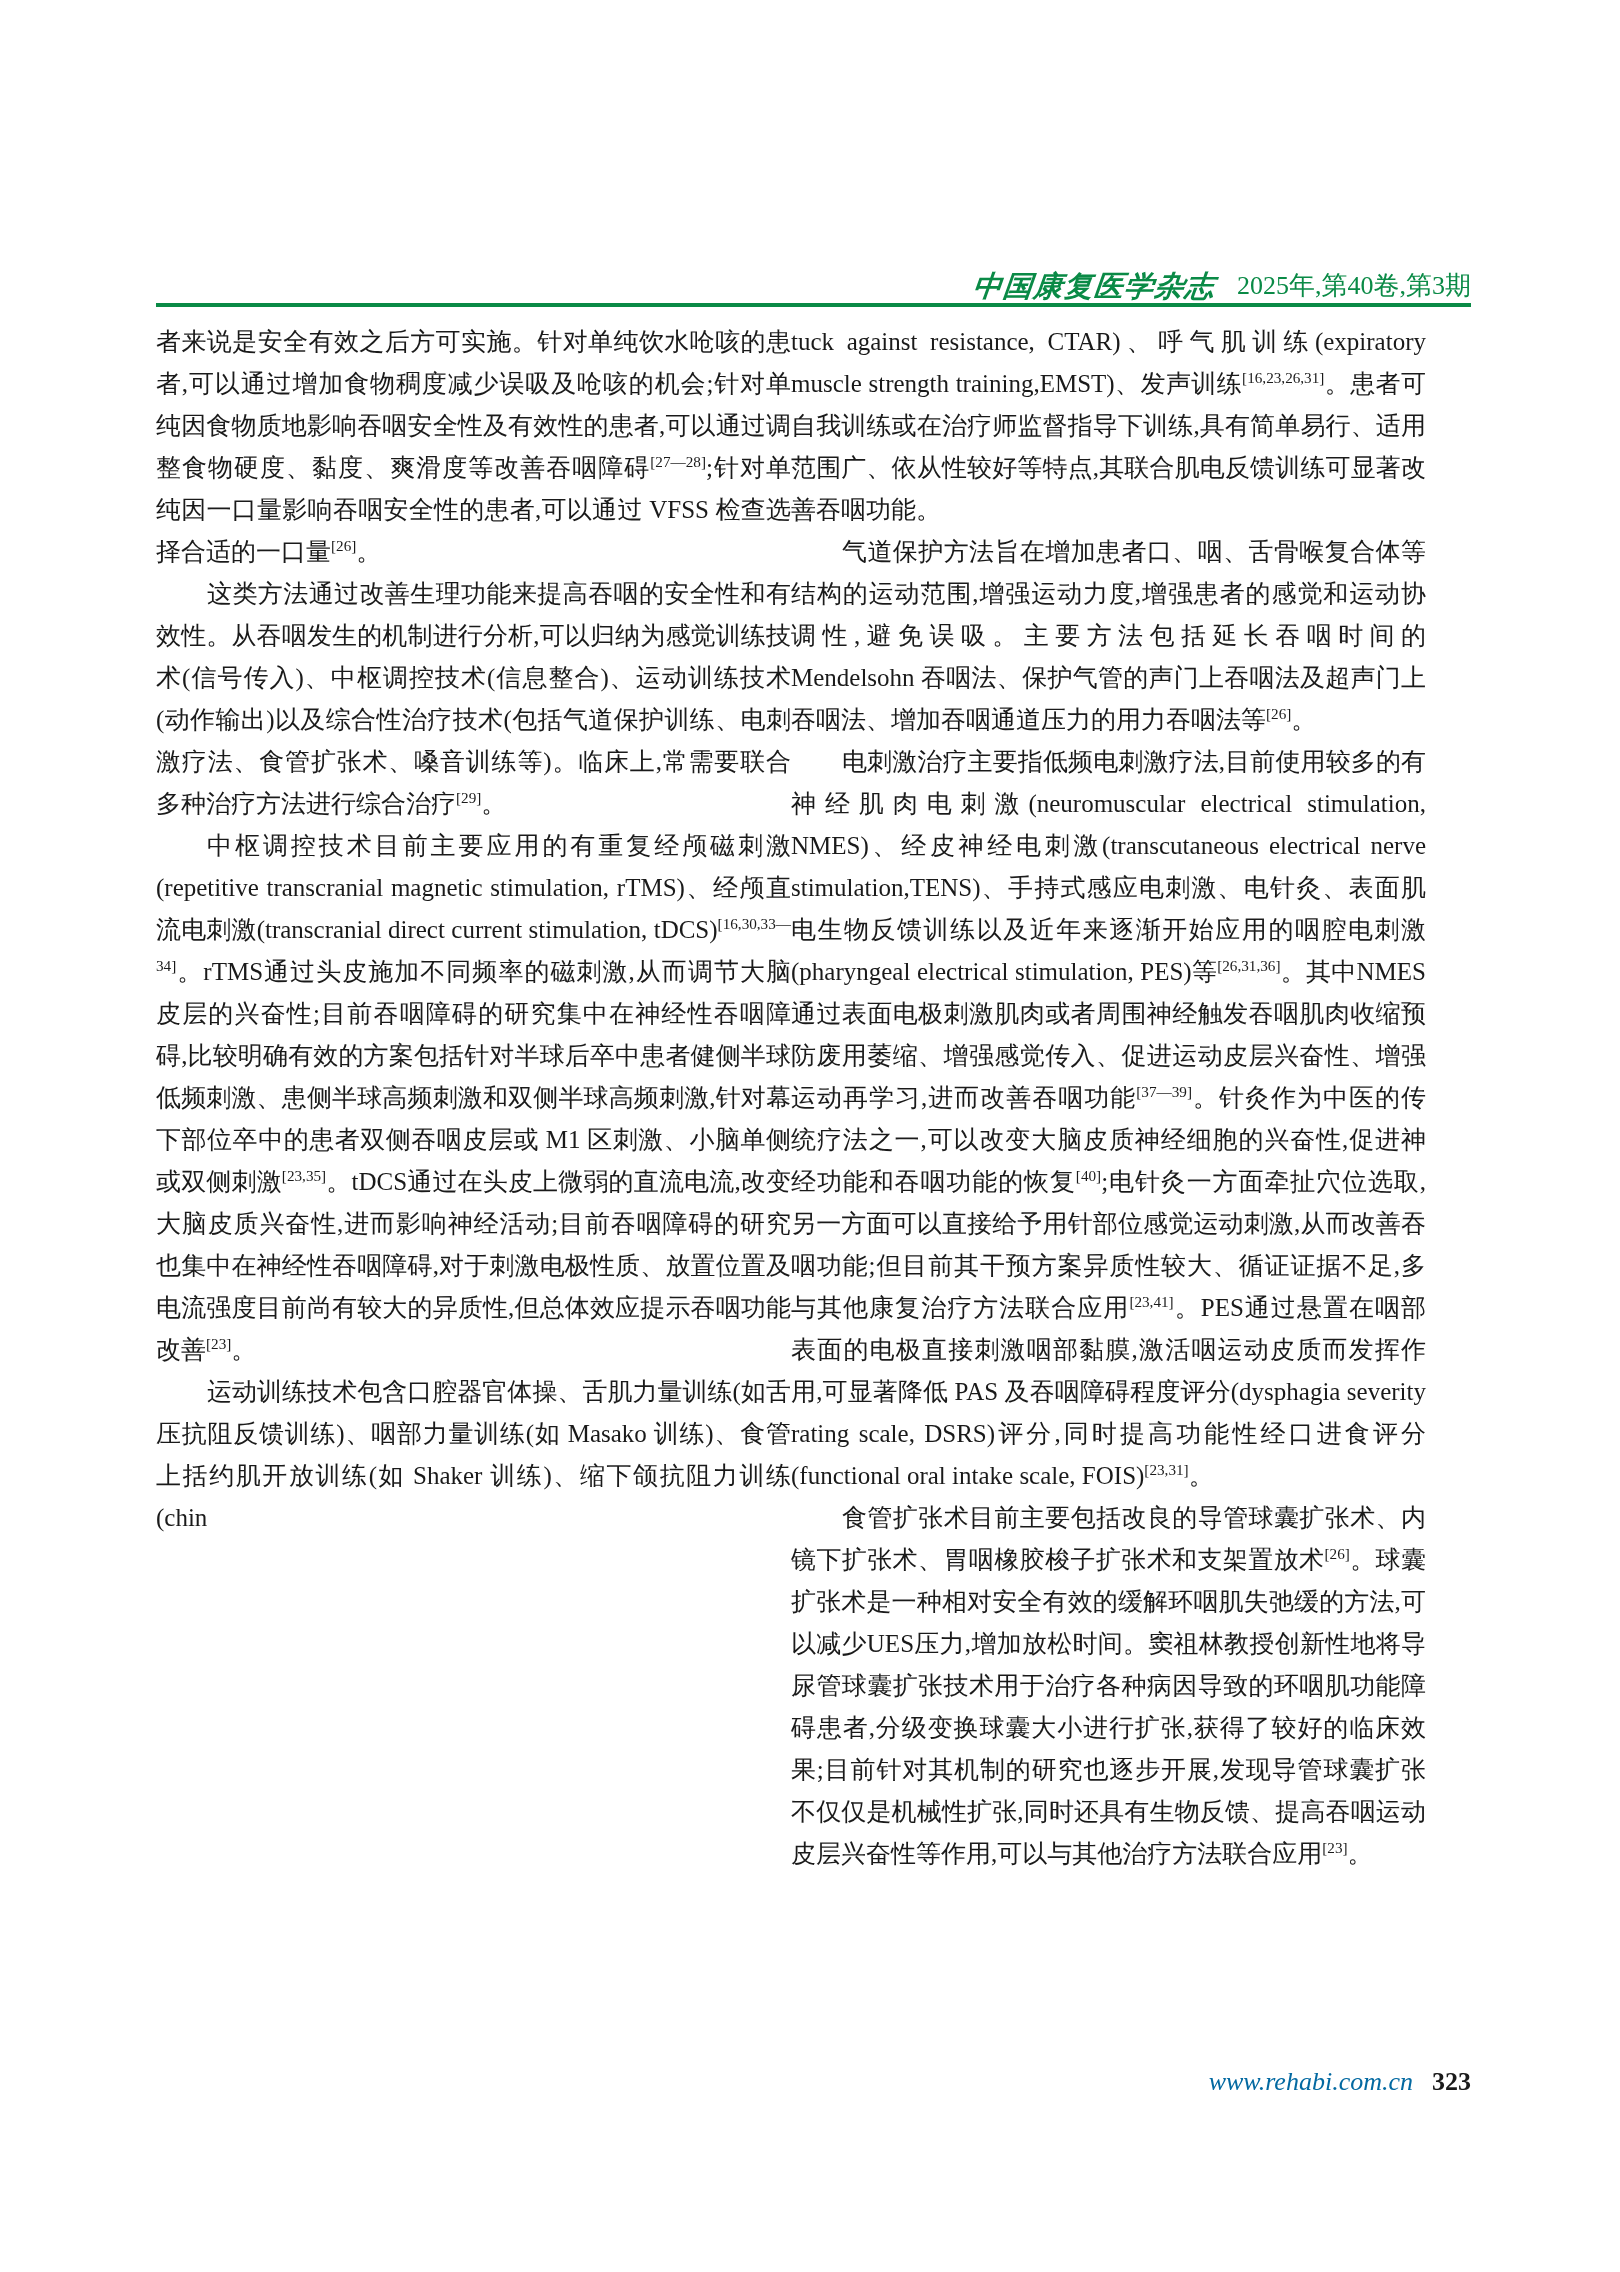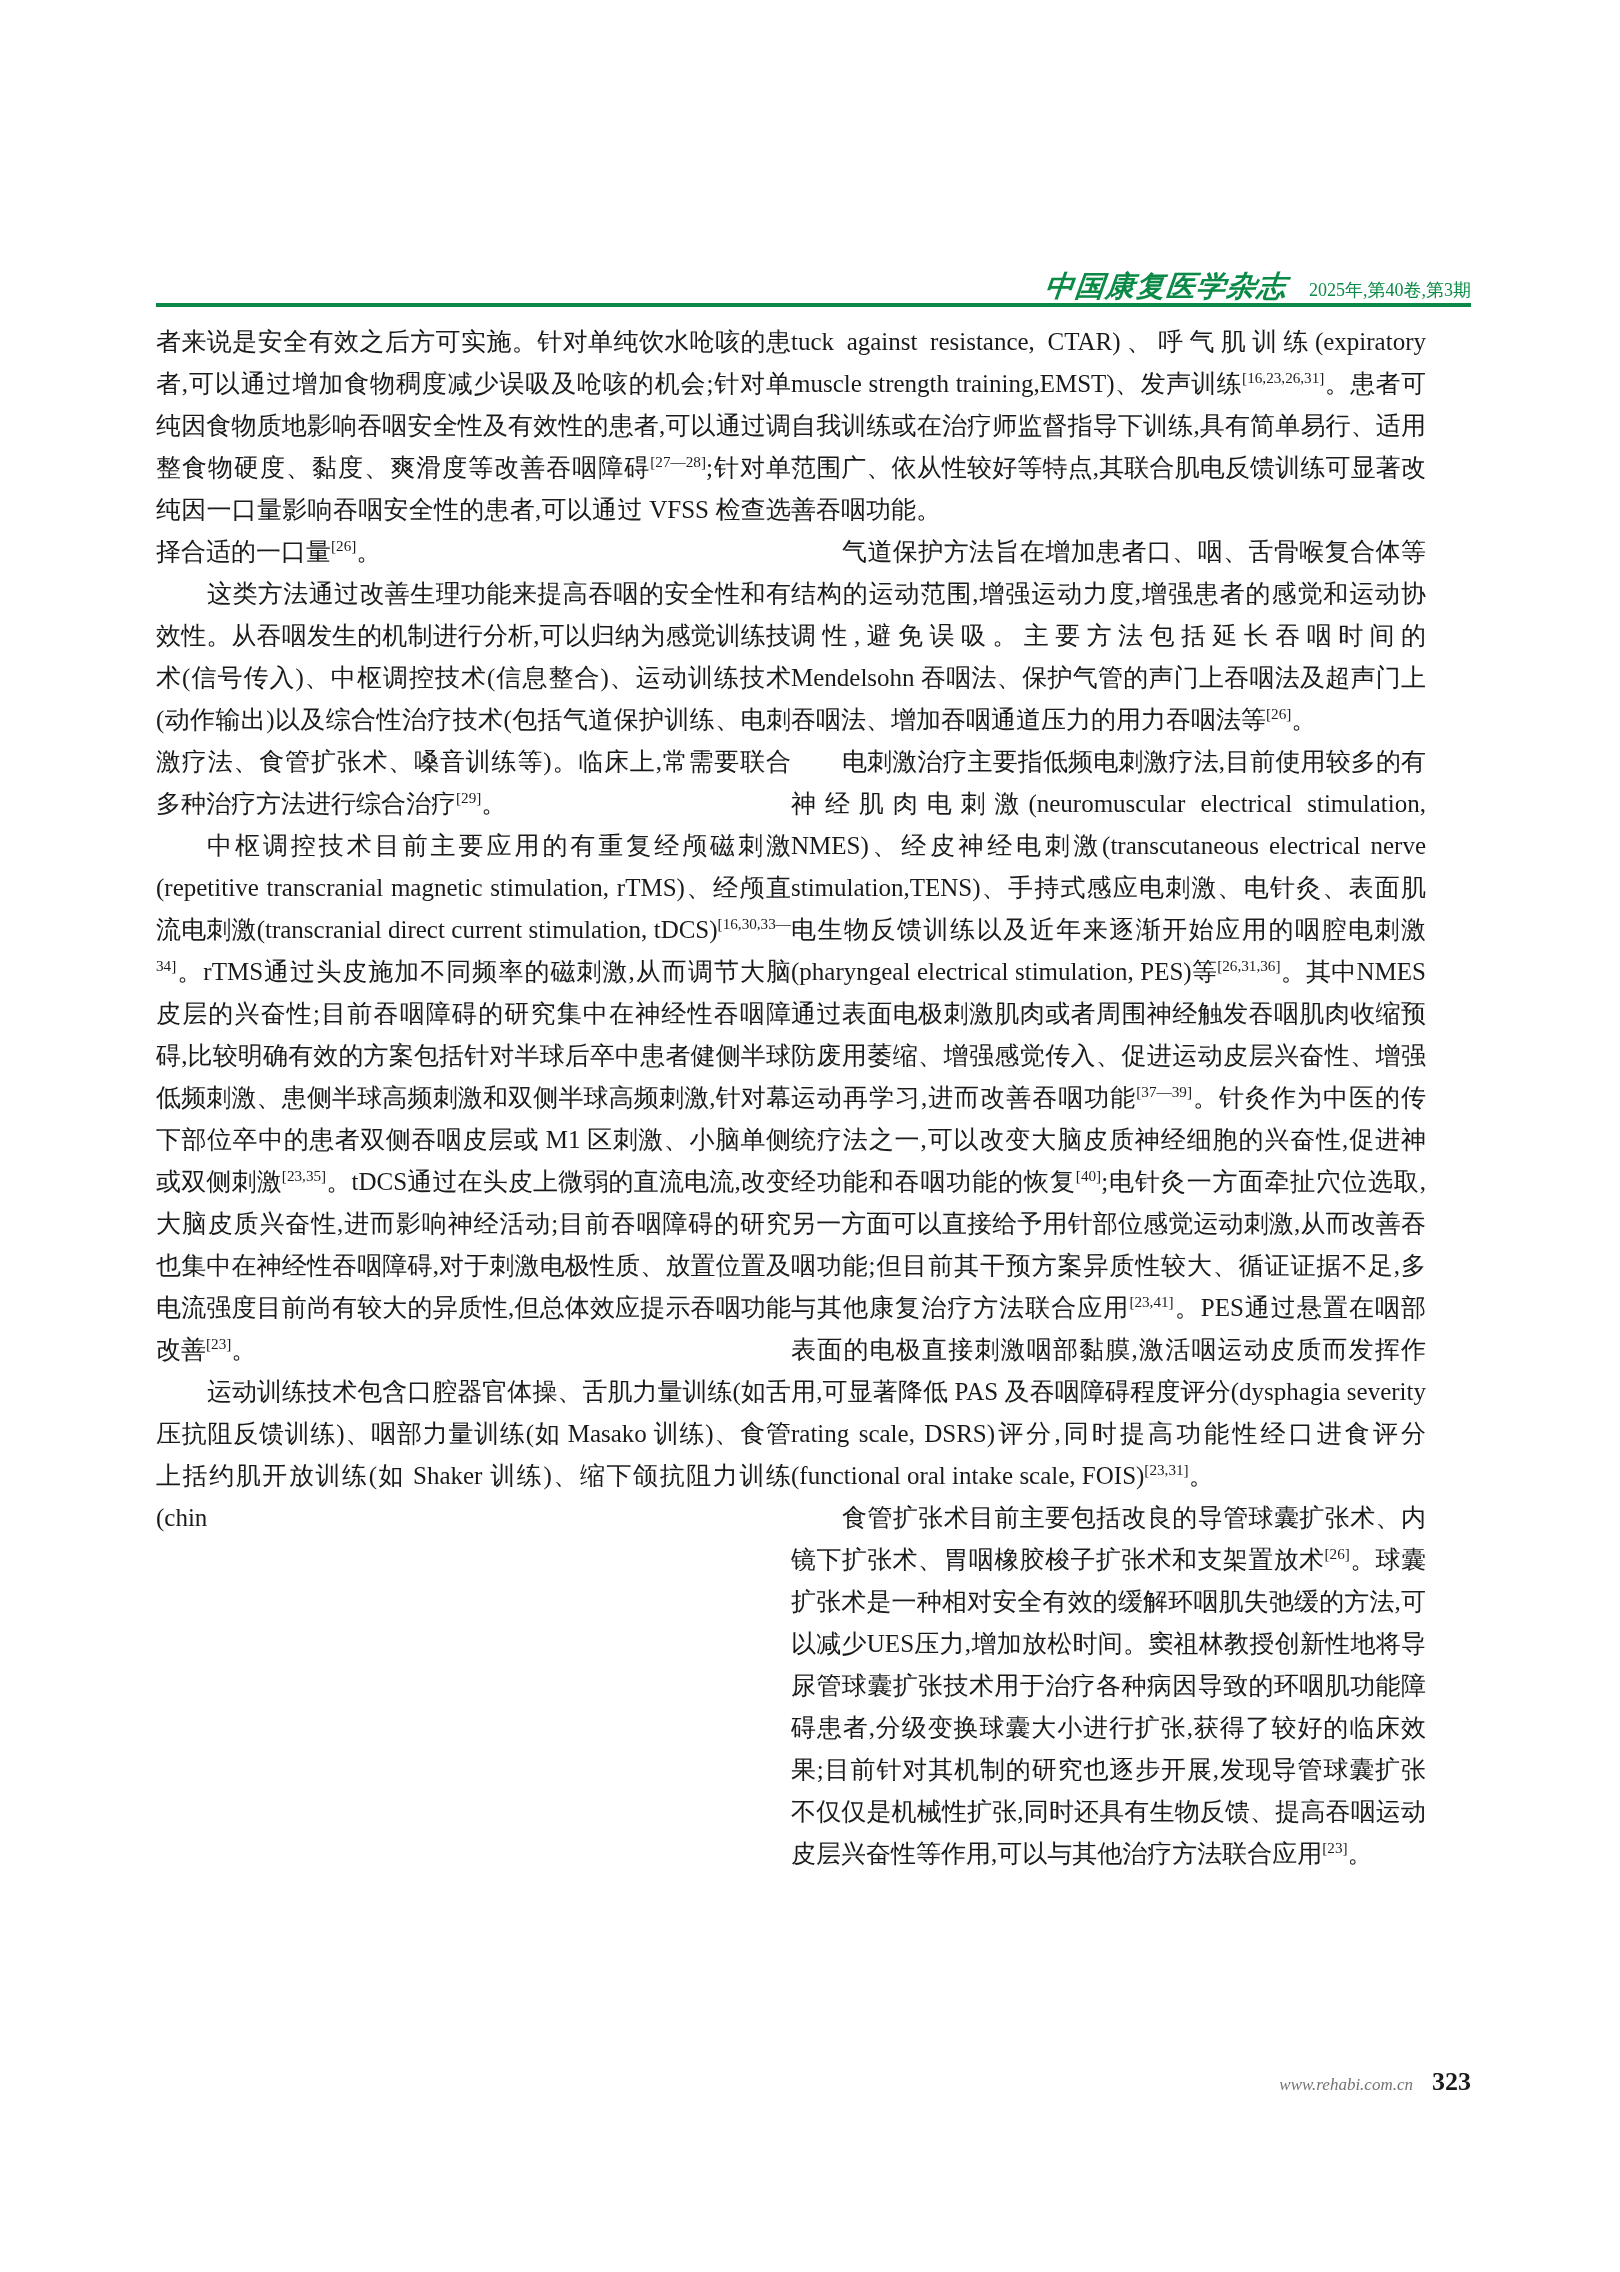--- a/index.html
+++ b/index.html
@@ -42,21 +42,21 @@
     font-size: 29px;
     font-weight: bold;
     font-style: italic;
     letter-spacing: 1.3px;
     color: #0a8a46;
     line-height: 1;
     transform: skewX(-6deg);
     white-space: nowrap;
   }
   .issue-line {
-    font-size: 18px;
+    font-size: 26px;
     color: #0a8a46;
     line-height: 1;
     white-space: nowrap;
     letter-spacing: 0px;
     padding-bottom: 1.9px;
   }
   .head-rule {
     position: absolute;
     left: 156px;
     top: 303px;
@@ -114,22 +114,22 @@
     left: 156px;
     top: 2067px;
     width: 1315px;
     display: flex;
     align-items: baseline;
     justify-content: flex-end;
     gap: 19px;
   }
   .footer-url {
     font-style: italic;
-    font-size: 17px;
-    color: #737373;
+    font-size: 26px;
+    color: #0369a1;
   }
   .footer-page {
     font-size: 26px;
     font-weight: bold;
     color: #1a1a1a;
   }
 </style>
 </head>
 <body>
 

